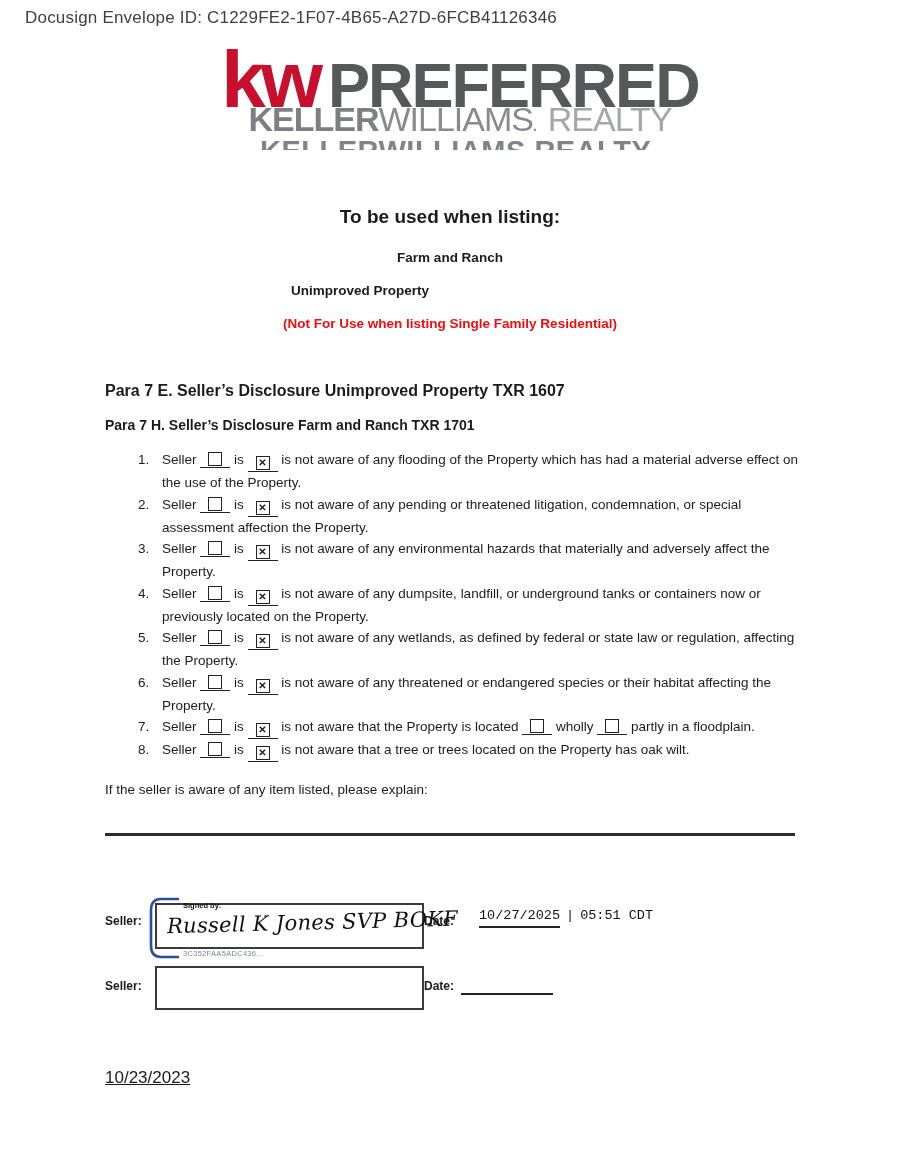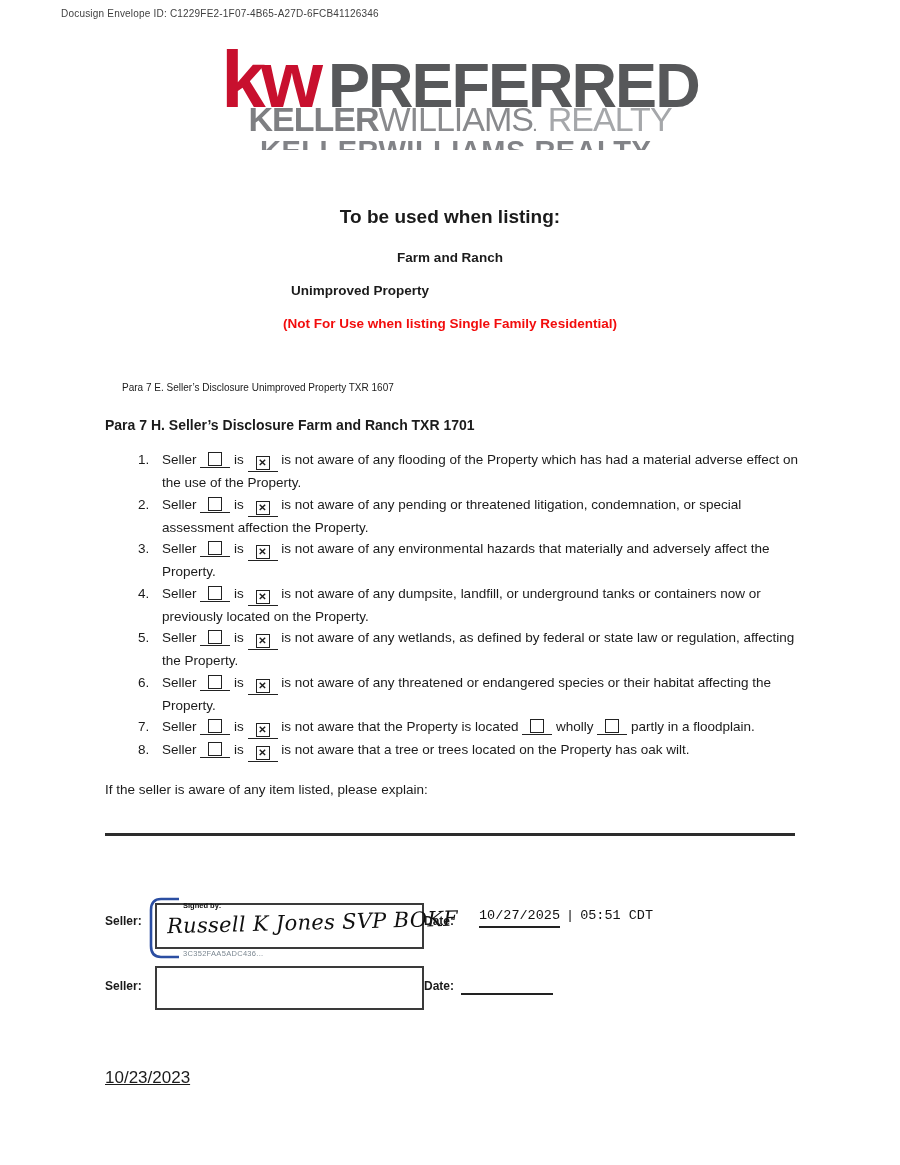--- a/index.html
+++ b/index.html
@@ -3,42 +3,42 @@
 <meta charset="utf-8">
 <style>
   html,body { margin:0; padding:0; background:#fff; }
   #page {
     position:relative; width:900px; height:1165px; background:#fff;
     font-family:"Liberation Sans", sans-serif; color:#1b1b1b; overflow:hidden;
   }
   .abs { position:absolute; }
 
   
-  .envelope { top:8px; left:25px; font-size:10px; color:#3f3f3f; letter-spacing:0.2px;margin-left:36px; }
+  .envelope { top:8px; left:25px; font-size:17px; color:#3f3f3f; letter-spacing:0.2px; }
 
   
   .logo-row1 { top:34px; left:10px; width:900px; text-align:center; white-space:nowrap; }
   .kw { font-size:80px; font-weight:bold; color:#c8102e; letter-spacing:-5px; vertical-align:baseline; }
   .preferred { font-size:63px; font-weight:700; color:#57585a; letter-spacing:-2px; margin-left:10px; }
   .logo-row2 { top:100px; left:10px; width:900px; text-align:center; white-space:nowrap; font-size:34px; letter-spacing:-1px; }
   .keller { font-weight:700; color:#7e7f82; }
   .williams { font-weight:400; color:#898a8d; }
   .kwdot { font-weight:700; color:#898a8d; font-size:14px; }
   .realty { font-weight:400; color:#a5a7aa; margin-left:12px; }
   .logo-cut { top:140px; left:260px; width:400px; height:10px; overflow:hidden; }
   .logo-cut span { display:block; font-size:29px; font-weight:700; color:#63656a; opacity:0.8; letter-spacing:0.5px; line-height:1; transform:translateY(-3px); white-space:nowrap; }
 
   
   .title { top:206px; left:0; width:900px; text-align:center; font-size:19px; font-weight:bold; }
   .sub1  { top:250px; left:0; width:900px; text-align:center; font-size:13.5px; font-weight:bold; }
   .sub2  { top:283px; left:0; width:720px; text-align:center; font-size:13.5px; font-weight:bold; }
   .warn  { top:316px; left:0; width:900px; text-align:center; font-size:13.5px; font-weight:bold; color:#f20d0d; }
 
   
-  .para1 { top:382px; left:122px; font-size:10px; font-weight:normal; }
+  .para1 { top:382px; left:105px; font-size:16px; font-weight:bold; }
   .para2 { top:417px; left:105px; font-size:14px; font-weight:bold; }
 
   
   .list { top:449px; left:138px; width:662px; font-size:13.5px; line-height:21.5px; }
   .item { display:flex; }
   .num  { flex:none; width:24px; }
   .itxt { flex:1; }
   .cbx  { display:inline-block; border-bottom:1.6px solid #222; padding:0 8px 1px 8px; line-height:10px; }
   .box  {
     display:inline-flex; width:12px; height:12px; border:1.7px solid #222;

